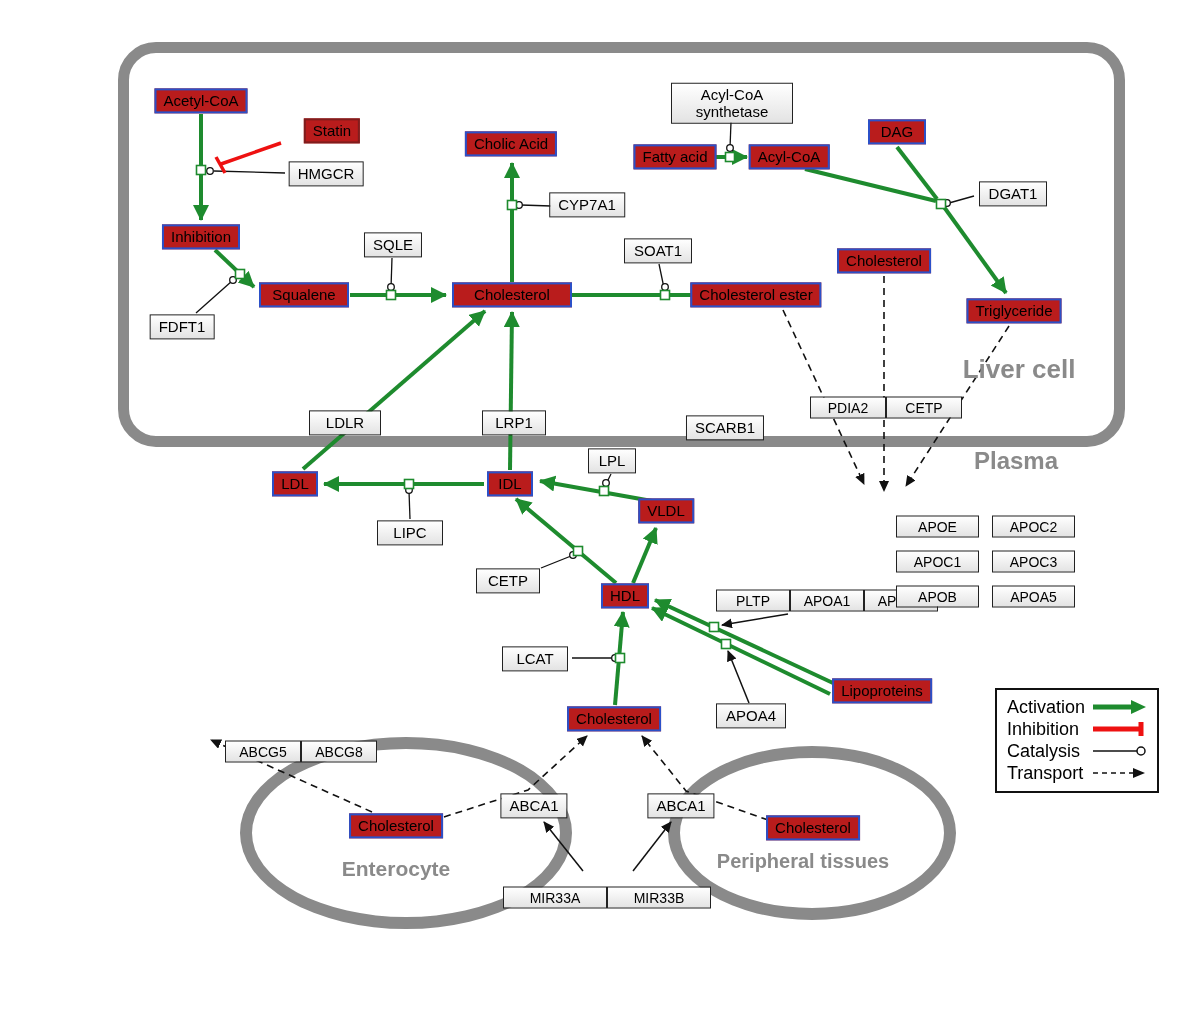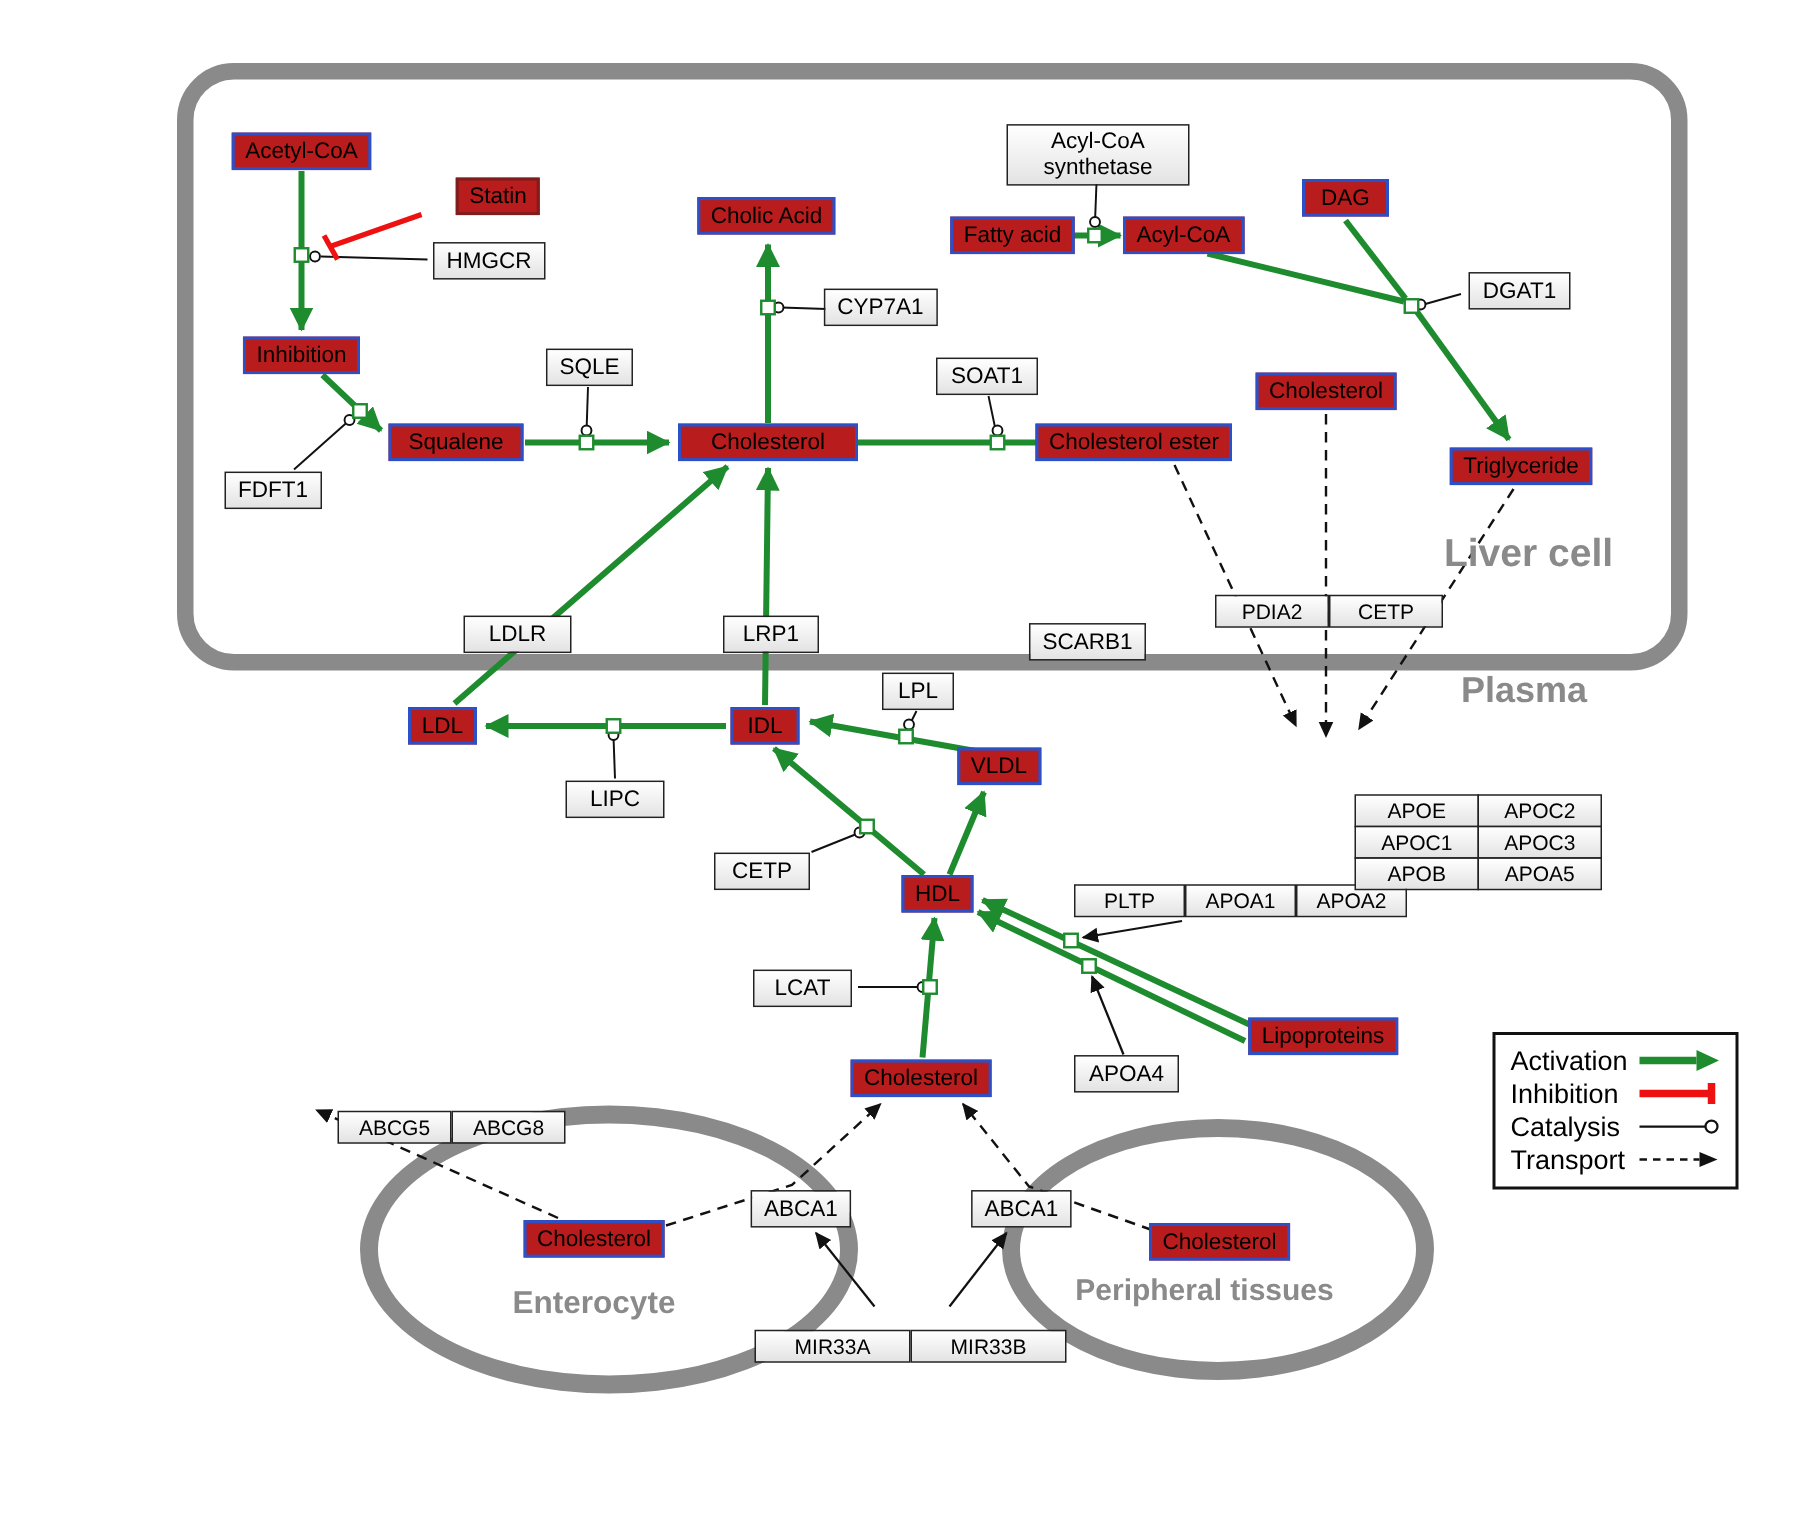--- a/index.html
+++ b/index.html
@@ -22,21 +22,21 @@
   
   .node{position:absolute;transform:translate(-50%,-50%);z-index:3;background:#b91c1c;
         border:2px solid #2b50c8;padding:2px 7px;font-size:15px;line-height:1.15;
         white-space:nowrap;text-align:center;box-sizing:border-box;}
   .enzyme{border:1px solid #222;background:linear-gradient(#ffffff,#e3e3e3);padding:3px 8px;}
   .inhibitor{border:2px solid #7f1d1d;margin-left:41px;}
   .wrap2{white-space:normal;width:122px;padding:2px 4px;}
   .stack{position:absolute;transform:translate(-50%,-50%);z-index:3;display:flex;flex-direction:row;}
   .stack .cell{border:1px solid #222;background:linear-gradient(#ffffff,#e3e3e3);
         padding:2px 8px;margin-top:-1px;font-size:14px;text-align:center;white-space:nowrap;box-sizing:border-box;}
-  .grid2{display:grid;grid-template-columns:82px 82px;}
+  .grid2{display:grid;grid-template-columns:82px 82px;gap:14px;}
   .grid2 .cell{margin:0 0 -1px -1px;padding:2px 4px;}
   .region-label{position:absolute;transform:translate(-50%,-50%);z-index:3;font-weight:bold;color:#8a8a8a;}
   
   #legend{position:absolute;left:995px;top:688px;width:164px;z-index:4;background:#fff;
           border:2.5px solid #111;padding:6px 8px 7px 10px;box-sizing:border-box;}
   .legend-row{display:flex;align-items:center;justify-content:space-between;height:22px;}
   .legend-row .lab{font-size:18px;}
 </style>
 </head>
 <body>

